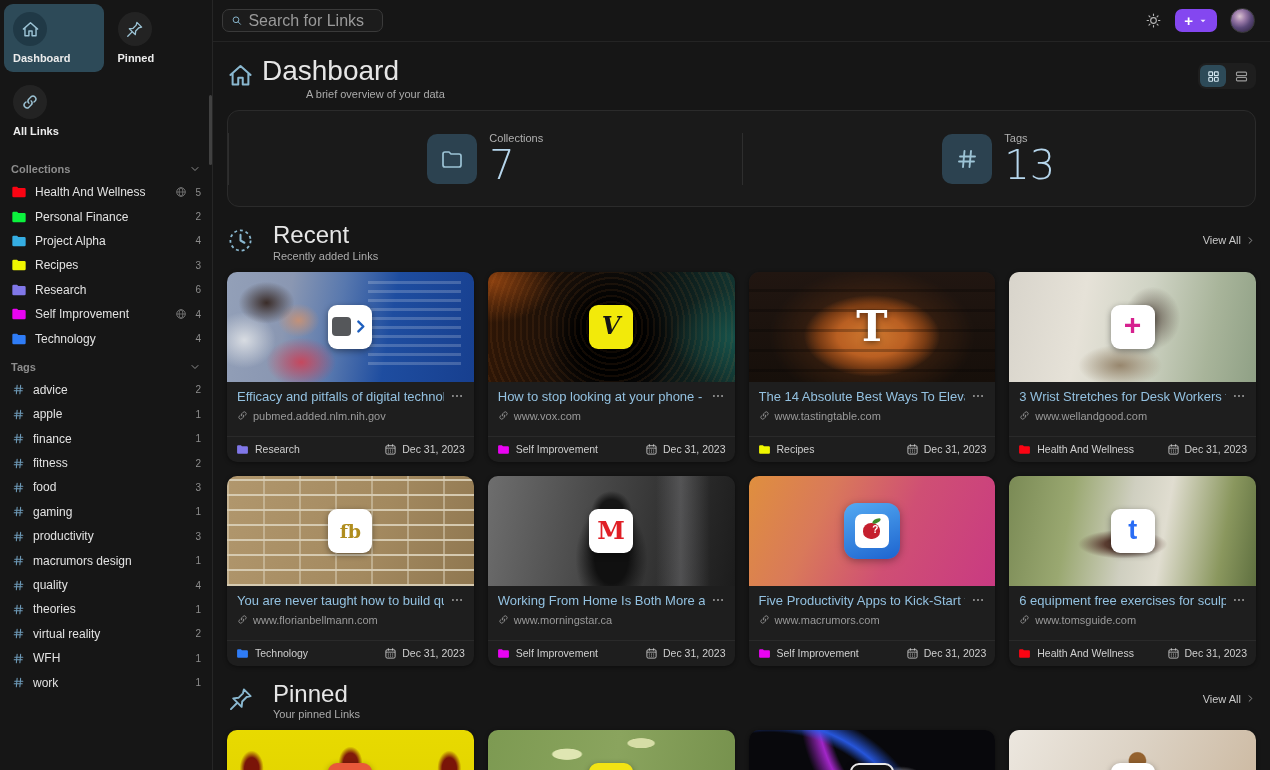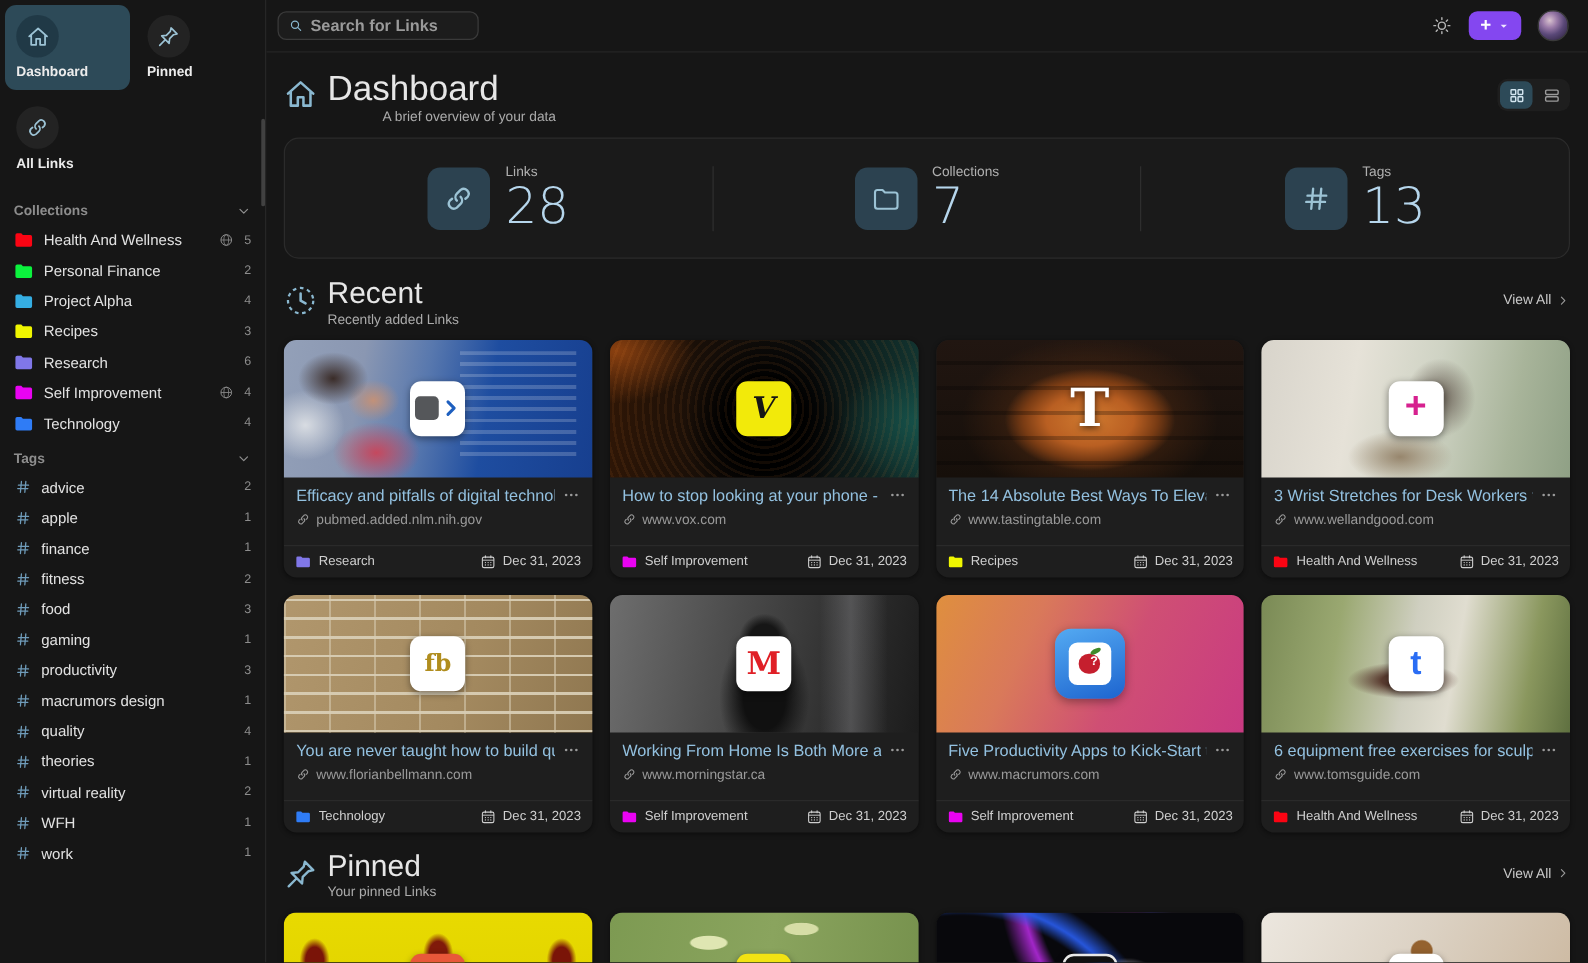--- a/index.html
+++ b/index.html
@@ -26,21 +26,21 @@
   .side-row .cnt { font-size:10px; color:#8d8d8d; }
   .side-row .globe { color:#8d8d8d; display:flex; }
   .folder-ic { display:flex; }
   .tag-hash { color:#6f9cba; display:flex; width:14px; justify-content:center; }
   .scroll-thumb { position:absolute; right:0; top:95px; width:3px; height:70px; background:#414141; border-radius:2px; }
 
   
   .maincol { flex:1; display:flex; flex-direction:column; height:770px; overflow:hidden; }
   .topbar { height:42px; min-height:42px; border-bottom:1px solid #242424; display:flex; align-items:center; padding:0 15px 0 9px; }
   .searchbox { width:161px; height:23px; background:#1c1c1c; border:1px solid #3a3a3a; border-radius:7px; display:flex; align-items:center; gap:6px; padding:0 8px; color:#8ab8d0; }
-  .searchbox input { background:transparent; border:none; outline:none; color:#e5e5e5; font-size:13px; width:100%; font-family:inherit;font-weight:bold; }
+  .searchbox input { background:transparent; border:none; outline:none; color:#e5e5e5; font-size:16px; width:100%; font-family:inherit; }
   .searchbox input::placeholder { color:#9a9a9a; }
   .top-right { margin-left:auto; display:flex; align-items:center; gap:13px; }
   .theme-btn { color:#b5b5b5; display:flex; cursor:pointer; }
   .add-btn { height:23px; padding:0 9px; border-radius:7px; display:flex; align-items:center; gap:5px; color:#fff; cursor:pointer; }
   .add-plus { font-size:15px; font-weight:bold; line-height:1; margin-top:-1px; }
   .add-caret { display:flex; color:#efe6ff; }
   .avatar { width:25px; height:25px; border-radius:50%; border:1px solid #3a3a3a; cursor:pointer;
     background:radial-gradient(circle at 38% 32%, #d8c2cf 0%, #9a7aa8 28%, #5a4878 55%, #241b33 100%); }
 
   .content { flex:1; padding:13px 14px 0; overflow:hidden; }
@@ -53,21 +53,21 @@
   .vt-btn { width:26px; height:22px; border-radius:6px; display:flex; align-items:center; justify-content:center; color:#9a9a9a; cursor:pointer; }
   .vt-btn.active { background:#2d4a58; color:#d4e6f0; }
 
   .stats-card { margin-top:10px; height:97px; border:1px solid #2b2b2b; background:#1a1a1a; border-radius:12px; display:flex; align-items:center; }
   .stat { flex:1; display:flex; align-items:center; justify-content:center; gap:12px; }
   .stat-tile { width:50px; height:50px; border-radius:10px; background:#2c4250; color:#9cc3d5; display:flex; align-items:center; justify-content:center; }
   .stat-label { font-size:11px; color:#b0b0b0; }
   .stat-value { font-size:40px; font-weight:200; color:#b6d6ec; line-height:1.05; font-family:"DejaVu Sans", sans-serif; }
   .stat-divider { width:1px; height:52px; background:#2e2e2e; }
 
-  .sec-head { display:flex; align-items:flex-start; margin-top:15px; }
+  .sec-head { display:flex; align-items:flex-start; margin-top:15px;gap:11px; }
   .sec-icon { color:#8ab8d0; margin:5px 8px 0 0; }
   .sec-title { font-size:24px; font-weight:300; color:#e6e6e6; line-height:1.1; }
   .sec-sub { font-size:11px; color:#ababab; margin-top:1px; }
   .view-all { margin-left:auto; margin-top:12px; display:flex; align-items:center; gap:4px; font-size:11px; color:#c9c9c9; cursor:pointer; }
   .view-all svg { color:#9a9a9a; }
 
   .grid { margin-top:10px; display:grid; grid-template-columns:repeat(4,1fr); gap:14px; }
   .card { background:#1e1e1e; border-radius:10px; height:190px; display:flex; flex-direction:column; overflow:hidden; box-shadow:0 1px 4px rgba(0,0,0,.45); cursor:pointer; }
   .card-img { height:110px; min-height:110px; position:relative; display:flex; align-items:center; justify-content:center; overflow:hidden; }
   .card-body { flex:1; padding:7px 10px 0; min-width:0; }
@@ -533,31 +533,20 @@
           </span>
         <span class="vt-btn">
             <svg width="15" height="15" viewBox="0 0 24 24">
               <use href="#sym-rows"></use>
             </svg>
           </span>
       </div>
     </div>
 
     <div class="stats-card">
-      <div class="stat">
-        <span class="stat-tile">
-            <svg width="24" height="24" viewBox="0 0 24 24">
-              <use href="#sym-link"></use>
-            </svg>
-          </span>
-        <span>
-          <div class="stat-label">Links</div>
-          <div class="stat-value">28</div>
-        </span>
-      </div>
       <div class="stat-divider"></div>
       <div class="stat">
         <span class="stat-tile">
             <svg width="24" height="24" viewBox="0 0 24 24">
               <use href="#sym-folder-o"></use>
             </svg>
           </span>
         <span>
           <div class="stat-label">Collections</div>
           <div class="stat-value">7</div>

